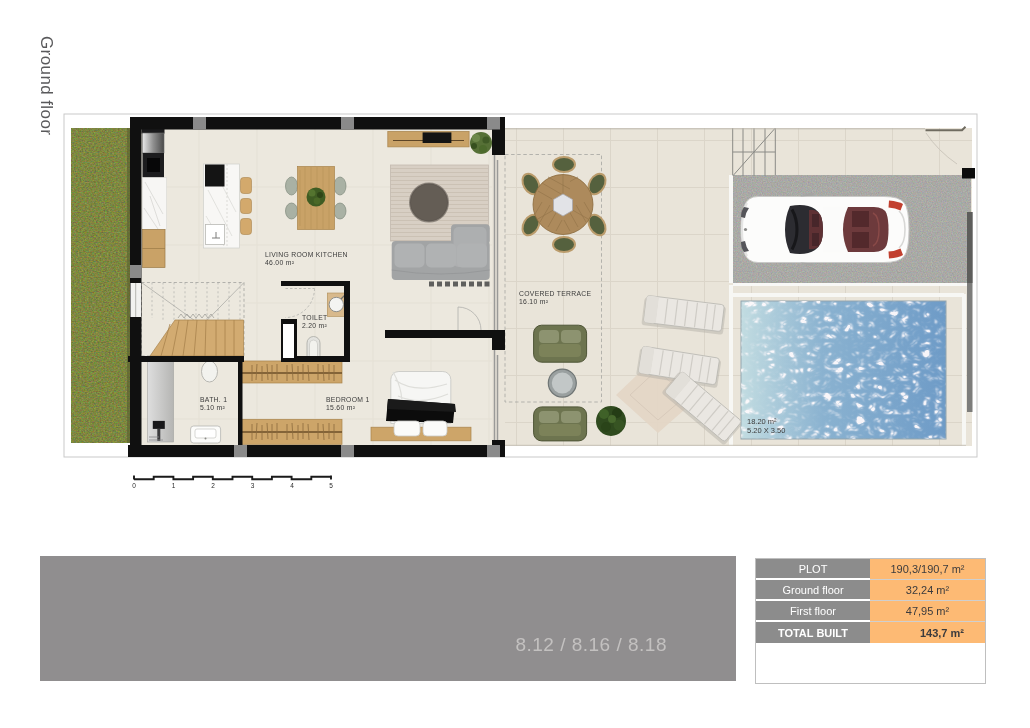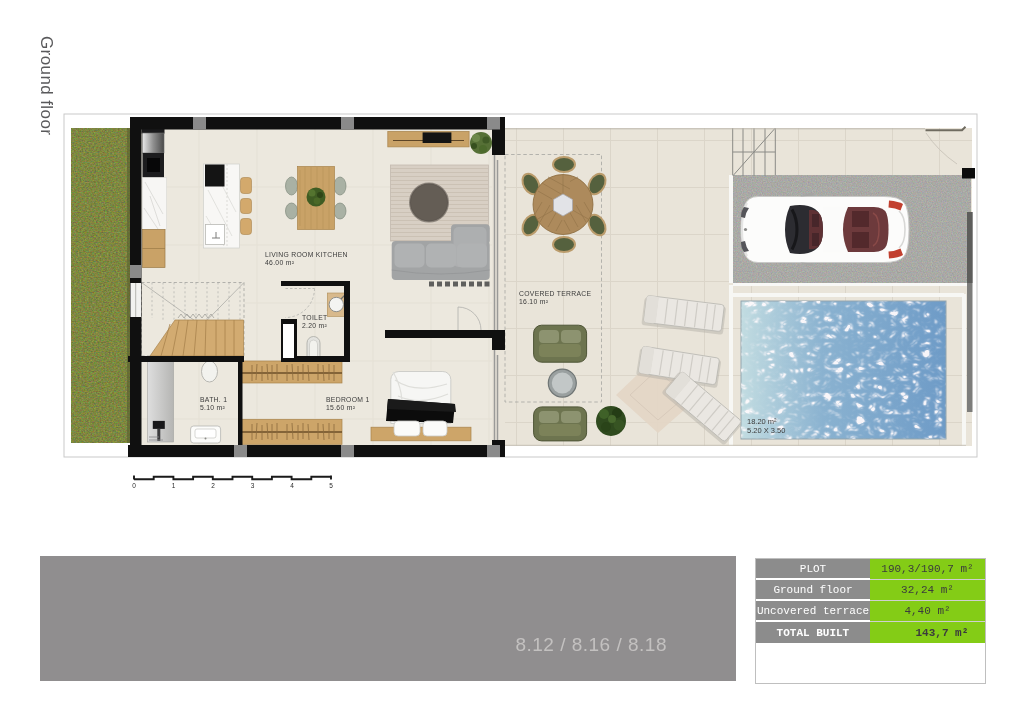--- a/index.html
+++ b/index.html
@@ -1,24 +1,24 @@
 <!DOCTYPE html>
 <html><head>
 <meta charset="utf-8">
 <style>
   html,body{margin:0;padding:0;background:#ffffff;width:1030px;height:728px;overflow:hidden;}
   *{box-sizing:border-box;}
   body{font-family:"Liberation Sans", sans-serif;position:relative;}
   #gflabel{position:absolute;left:36px;top:36px;writing-mode:vertical-rl;font-size:17px;color:#59595b;letter-spacing:0.4px;}
   #banner{position:absolute;left:40px;top:556px;width:696px;height:125px;background:#908e8f;}
   #banner span{position:absolute;right:69px;top:78px;font-size:19px;color:#c3c1c0;letter-spacing:0.5px;text-align:center;}
-  #tbl{position:absolute;left:755px;top:558px;width:231px;height:126px;border:1px solid #bfbfbf;background:#ffffff;font-size:11px;font-family:Liberation Mono, monospace;}
+  #tbl{position:absolute;left:755px;top:558px;width:231px;height:126px;border:1px solid #bfbfbf;background:#ffffff;font-size:11px;}
   .trow{display:flex;height:21px;}
   .tl{width:115px;background:#8c8c8c;color:#ffffff;display:flex;align-items:center;justify-content:center;border-bottom:2px solid #ffffff;}
-  .tr{width:116px;background:#84cc16;color:#3b3b3d;display:flex;align-items:center;justify-content:center;border-bottom:1px solid #cfcfcf;}
+  .tr{width:116px;background:#fdba74;color:#3b3b3d;display:flex;align-items:center;justify-content:center;border-bottom:1px solid #cfcfcf;}
   .trow:last-child .tl{border-bottom:none;}
   .trow:last-child .tr{border-bottom:none;padding-left:29px;}
   .small{font-size:8px;}
   b.tt{font-weight:bold;}
 </style>
 </head>
 <body>
 <div id="gflabel">Ground floor</div>
 
 <svg id="plan" width="1030" height="520" viewBox="0 0 1030 520" style="position:absolute;left:0;top:0;" xmlns="http://www.w3.org/2000/svg">
@@ -464,22 +464,22 @@
 <div id="tbl">
   <div class="trow">
       <div class="tl">PLOT</div>
       <div class="tr">190,3/190,7 m²</div>
     </div>
   <div class="trow">
       <div class="tl">Ground floor</div>
       <div class="tr">32,24 m²</div>
     </div>
   <div class="trow">
-      <div class="tl">Uncovered terrace</div>
-      <div class="tr">4,40 m²</div>
+      <div class="tl">First floor</div>
+      <div class="tr">47,95 m²</div>
     </div>
   <div class="trow">
       <div class="tl">
         <b class="tt">TOTAL BUILT</b>
       </div>
       <div class="tr">
         <b class="tt">143,7 m²</b>
       </div>
     </div>
 </div>

